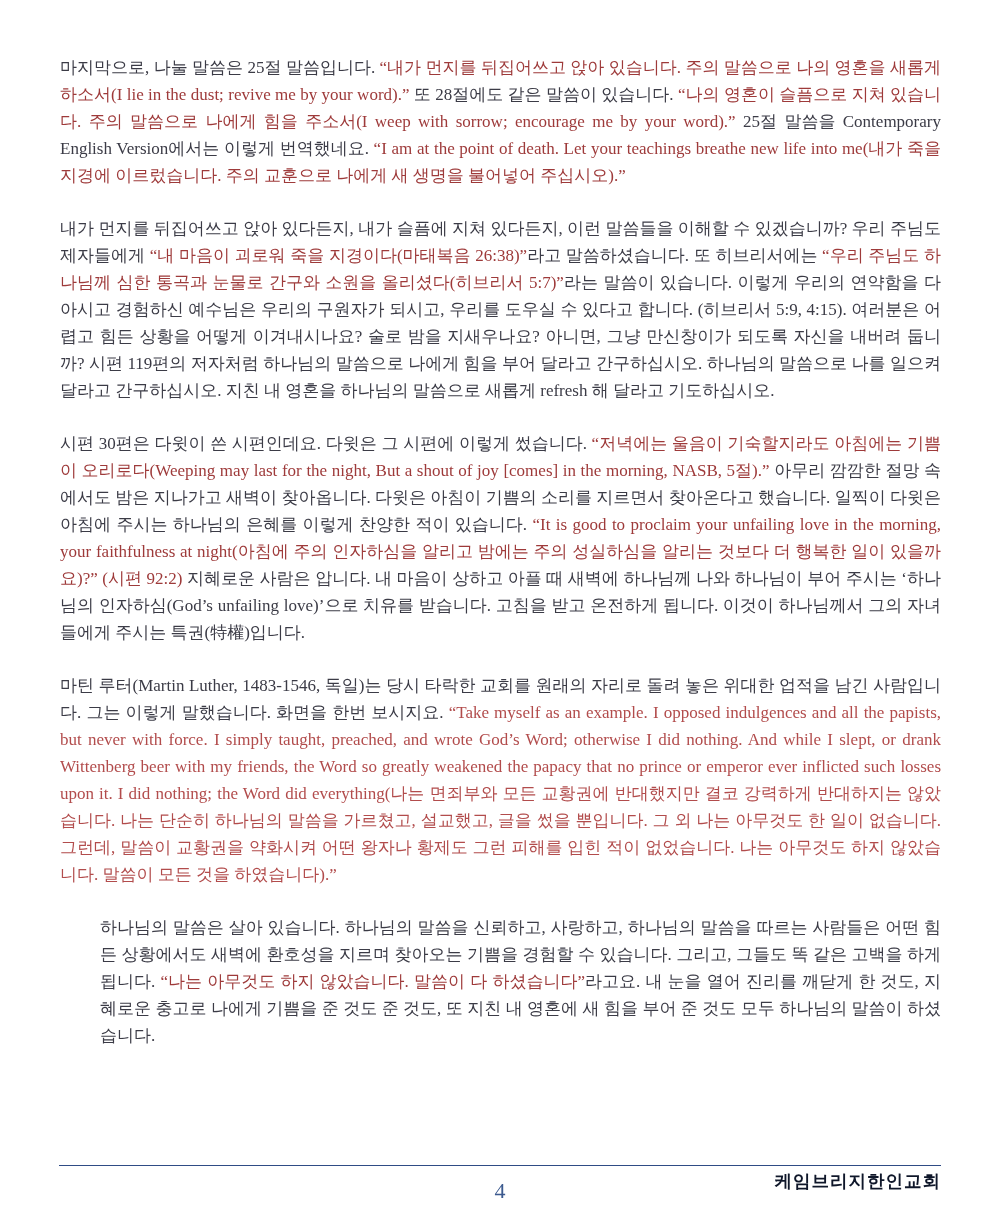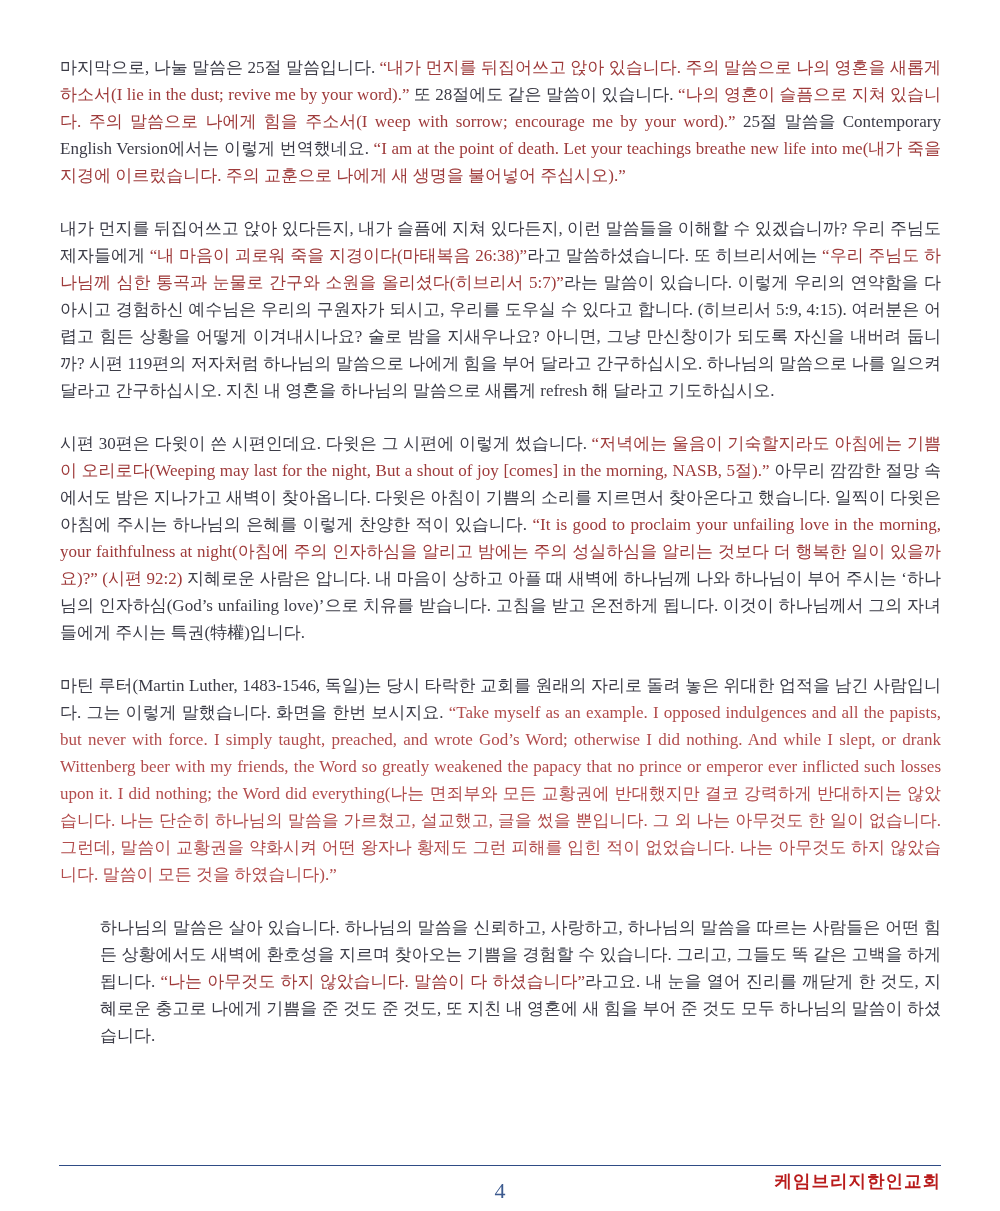--- a/index.html
+++ b/index.html
@@ -60,14 +60,14 @@
 
 <div class="content">
     <p class="para"><span class="seg" style="color: rgb(59, 59, 70);">마지막으로, 나눌 말씀은 25절 말씀입니다. </span><span class="seg" style="color: rgb(158, 58, 58);">“내가 먼지를 뒤집어쓰고 앉아 있습니다. 주의 말씀으로 나의 영혼을 새롭게 하소서(I lie in the dust; revive me by your word).”</span><span class="seg" style="color: rgb(59, 59, 70);"> 또 28절에도 같은 말씀이 있습니다. </span><span class="seg" style="color: rgb(158, 58, 58);">“나의 영혼이 슬픔으로 지쳐 있습니다. 주의 말씀으로 나에게 힘을 주소서(I weep with sorrow; encourage me by your word).”</span><span class="seg" style="color: rgb(59, 59, 70);"> 25절 말씀을 Contemporary English Version에서는 이렇게 번역했네요. </span><span class="seg" style="color: rgb(158, 58, 58);">“I am at the point of death. Let your teachings breathe new life into me(내가 죽을 지경에 이르렀습니다. 주의 교훈으로 나에게 새 생명을 불어넣어 주십시오).”</span></p>
     <p class="para"><span class="seg" style="color: rgb(59, 59, 70);">내가 먼지를 뒤집어쓰고 앉아 있다든지, 내가 슬픔에 지쳐 있다든지, 이런 말씀들을 이해할 수 있겠습니까? 우리 주님도 제자들에게 </span><span class="seg" style="color: rgb(158, 58, 58);">“내 마음이 괴로워 죽을 지경이다(마태복음 26:38)”</span><span class="seg" style="color: rgb(59, 59, 70);">라고 말씀하셨습니다. 또 히브리서에는 </span><span class="seg" style="color: rgb(158, 58, 58);">“우리 주님도 하나님께 심한 통곡과 눈물로 간구와 소원을 올리셨다(히브리서 5:7)”</span><span class="seg" style="color: rgb(59, 59, 70);">라는 말씀이 있습니다. 이렇게 우리의 연약함을 다 아시고 경험하신 예수님은 우리의 구원자가 되시고, 우리를 도우실 수 있다고 합니다. (히브리서 5:9, 4:15). 여러분은 어렵고 힘든 상황을 어떻게 이겨내시나요? 술로 밤을 지새우나요? 아니면, 그냥 만신창이가 되도록 자신을 내버려 둡니까? 시편 119편의 저자처럼 하나님의 말씀으로 나에게 힘을 부어 달라고 간구하십시오. 하나님의 말씀으로 나를 일으켜 달라고 간구하십시오. 지친 내 영혼을 하나님의 말씀으로 새롭게 refresh 해 달라고 기도하십시오.</span></p>
     <p class="para"><span class="seg" style="color: rgb(59, 59, 70);">시편 30편은 다윗이 쓴 시편인데요. 다윗은 그 시편에 이렇게 썼습니다. </span><span class="seg" style="color: rgb(158, 58, 58);">“저녁에는 울음이 기숙할지라도 아침에는 기쁨이 오리로다(Weeping may last for the night, But a shout of joy [comes] in the morning, NASB, 5절).”</span><span class="seg" style="color: rgb(59, 59, 70);"> 아무리 깜깜한 절망 속에서도 밤은 지나가고 새벽이 찾아옵니다. 다윗은 아침이 기쁨의 소리를 지르면서 찾아온다고 했습니다. 일찍이 다윗은 아침에 주시는 하나님의 은혜를 이렇게 찬양한 적이 있습니다. </span><span class="seg" style="color: rgb(158, 58, 58);">“It is good to proclaim your unfailing love in the morning, your faithfulness at night(아침에 주의 인자하심을 알리고 밤에는 주의 성실하심을 알리는 것보다 더 행복한 일이 있을까요)?” (시편 92:2)</span><span class="seg" style="color: rgb(59, 59, 70);"> 지혜로운 사람은 압니다. 내 마음이 상하고 아플 때 새벽에 하나님께 나와 하나님이 부어 주시는 ‘하나님의 인자하심(God’s unfailing love)’으로 치유를 받습니다. 고침을 받고 온전하게 됩니다. 이것이 하나님께서 그의 자녀들에게 주시는 특권(特權)입니다.</span></p>
     <p class="para"><span class="seg" style="color: rgb(59, 59, 70);">마틴 루터(Martin Luther, 1483-1546, 독일)는 당시 타락한 교회를 원래의 자리로 돌려 놓은 위대한 업적을 남긴 사람입니다. 그는 이렇게 말했습니다. 화면을 한번 보시지요. </span><span class="seg" style="color: rgb(178, 76, 76);">“Take myself as an example. I opposed indulgences and all the papists, but never with force. I simply taught, preached, and wrote God’s Word; otherwise I did nothing. And while I slept, or drank Wittenberg beer with my friends, the Word so greatly weakened the papacy that no prince or emperor ever inflicted such losses upon it. I did nothing; the Word did everything(나는 면죄부와 모든 교황권에 반대했지만 결코 강력하게 반대하지는 않았습니다. 나는 단순히 하나님의 말씀을 가르쳤고, 설교했고, 글을 썼을 뿐입니다. 그 외 나는 아무것도 한 일이 없습니다. 그런데, 말씀이 교황권을 약화시켜 어떤 왕자나 황제도 그런 피해를 입힌 적이 없었습니다. 나는 아무것도 하지 않았습니다. 말씀이 모든 것을 하였습니다).”</span></p>
     <p class="para"><span class="seg" style="color: rgb(59, 59, 70);">하나님의 말씀은 살아 있습니다. 하나님의 말씀을 신뢰하고, 사랑하고, 하나님의 말씀을 따르는 사람들은 어떤 힘든 상황에서도 새벽에 환호성을 지르며 찾아오는 기쁨을 경험할 수 있습니다. 그리고, 그들도 똑 같은 고백을 하게 됩니다. </span><span class="seg" style="color: rgb(158, 58, 58);">“나는 아무것도 하지 않았습니다. 말씀이 다 하셨습니다”</span><span class="seg" style="color: rgb(59, 59, 70);">라고요. 내 눈을 열어 진리를 깨닫게 한 것도, 지혜로운 충고로 나에게 기쁨을 준 것도 준 것도, 또 지친 내 영혼에 새 힘을 부어 준 것도 모두 하나님의 말씀이 하셨습니다.</span></p>
   </div>
 
 <div class="footer-rule" style="border-top-color: rgb(47, 76, 133);"></div>
-<div class="church-name" style="color: #b91c1c;">케임브리지한인교회</div>
+<div class="church-name" style="color: #0f172a;">케임브리지한인교회</div>
 <div class="page-number" style="color: rgb(60, 90, 143);">4</div>
 
 </body></html>

